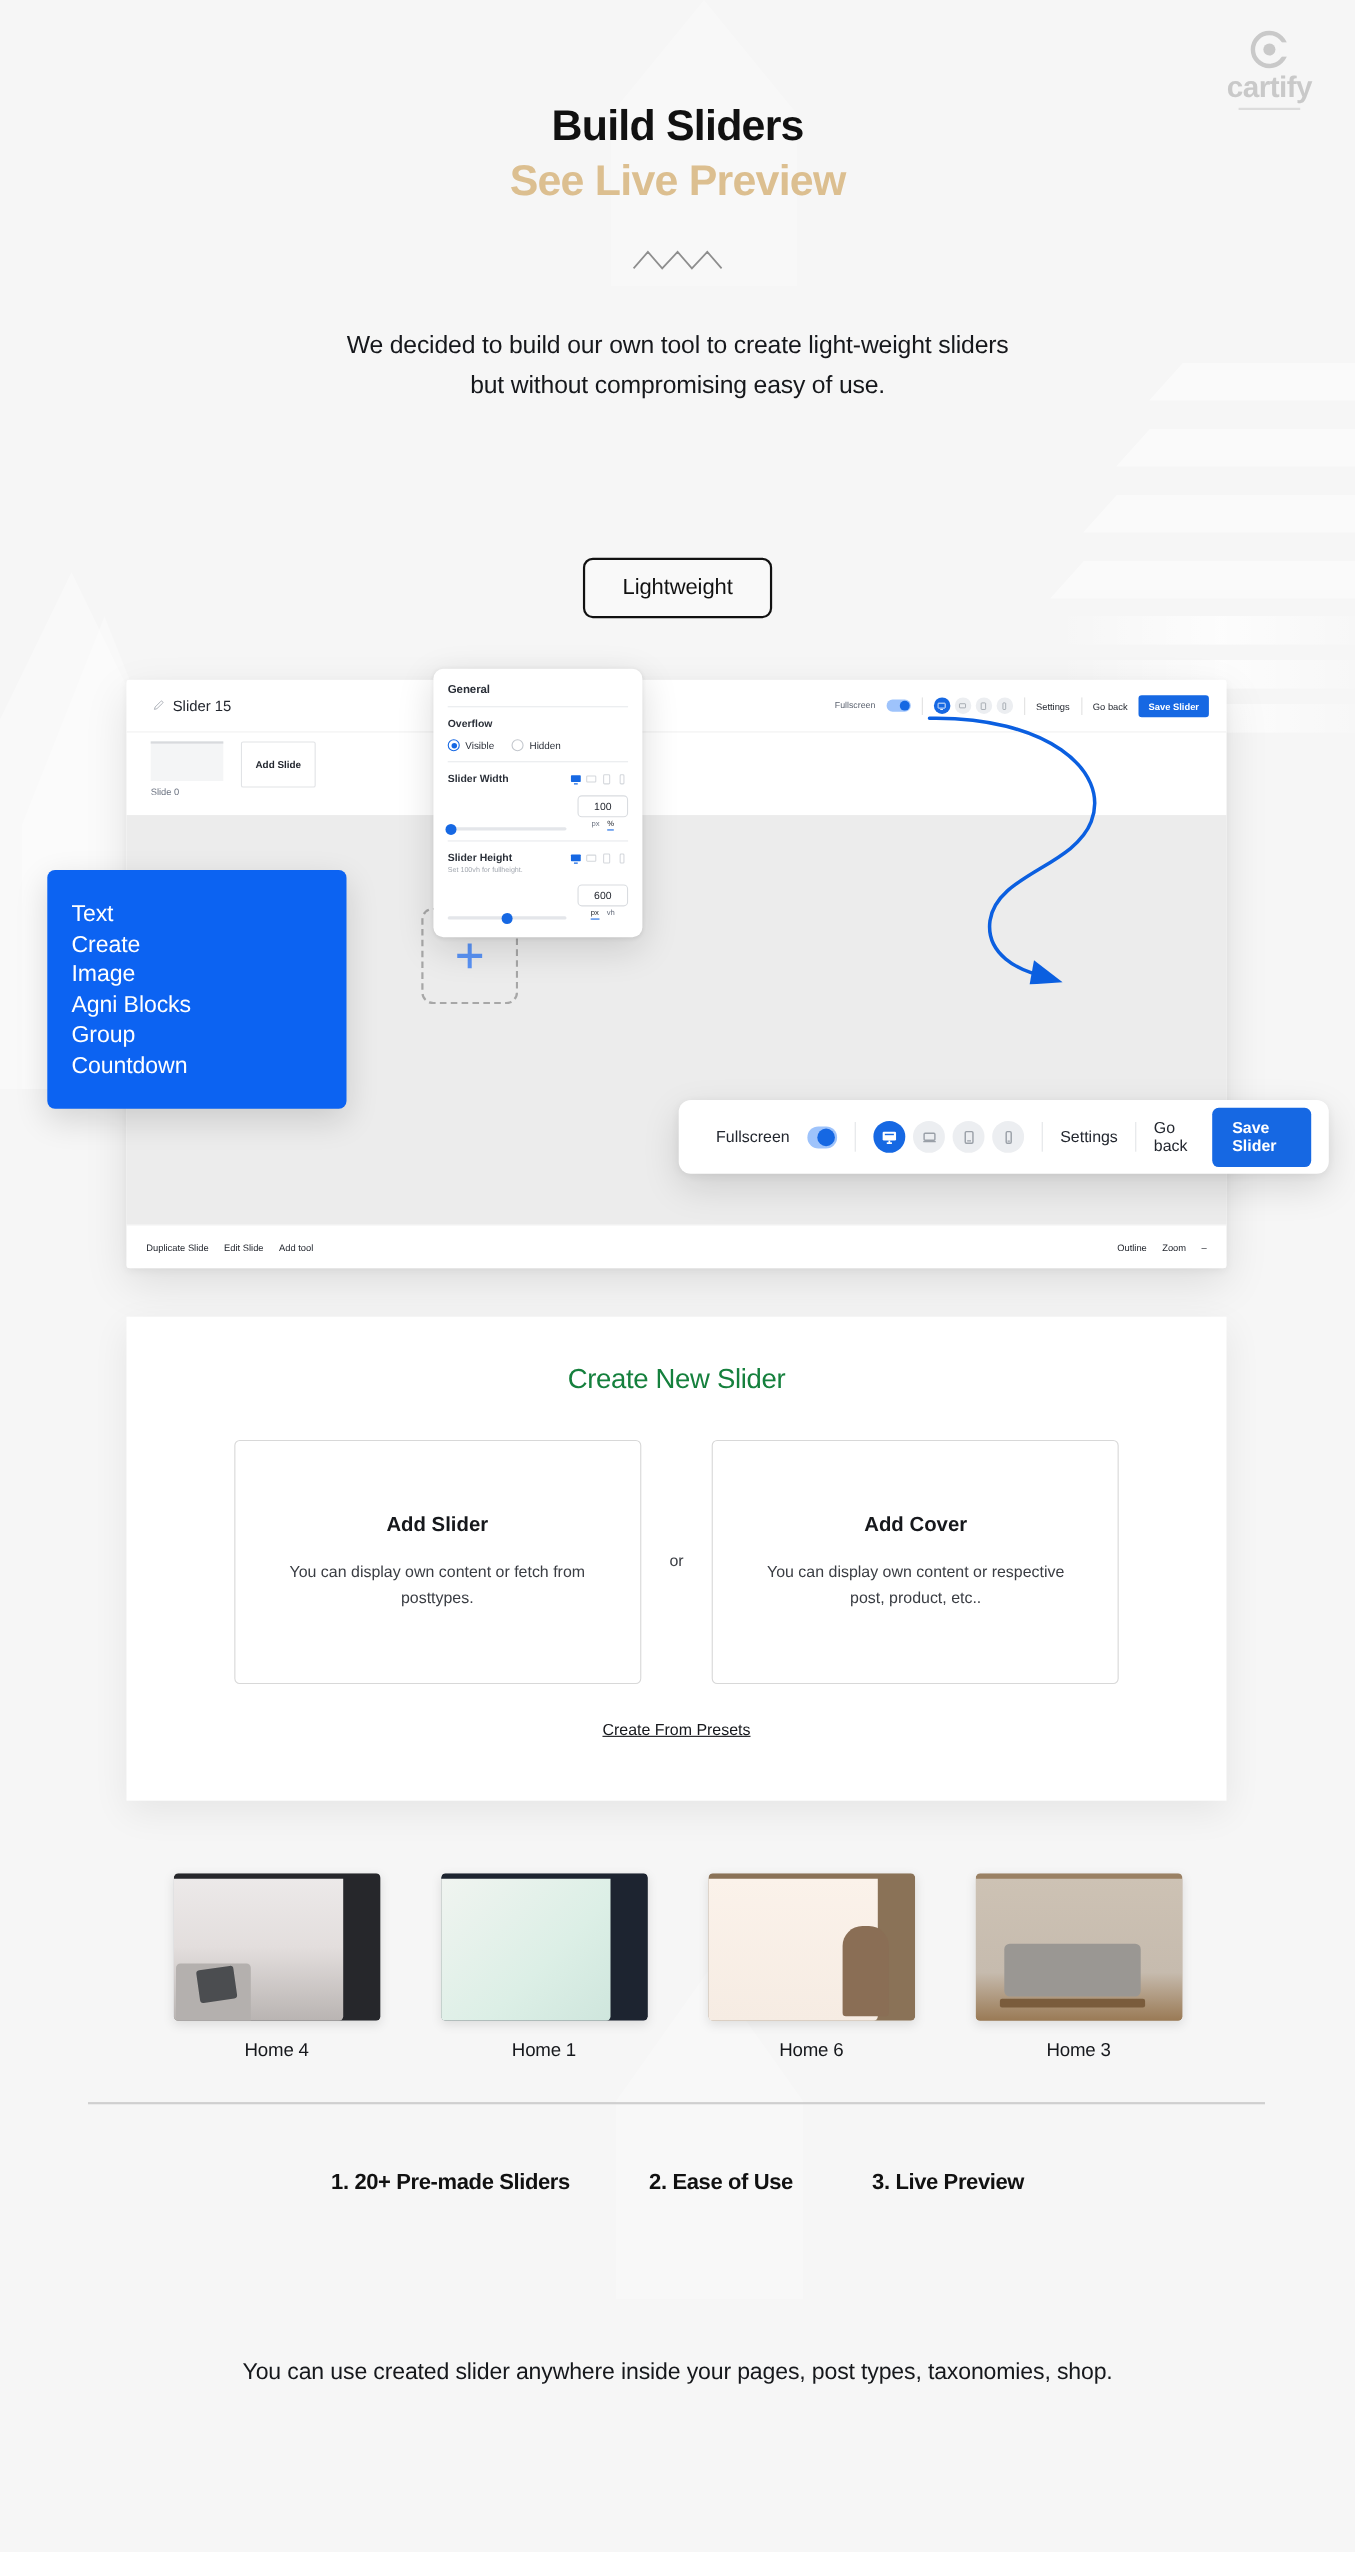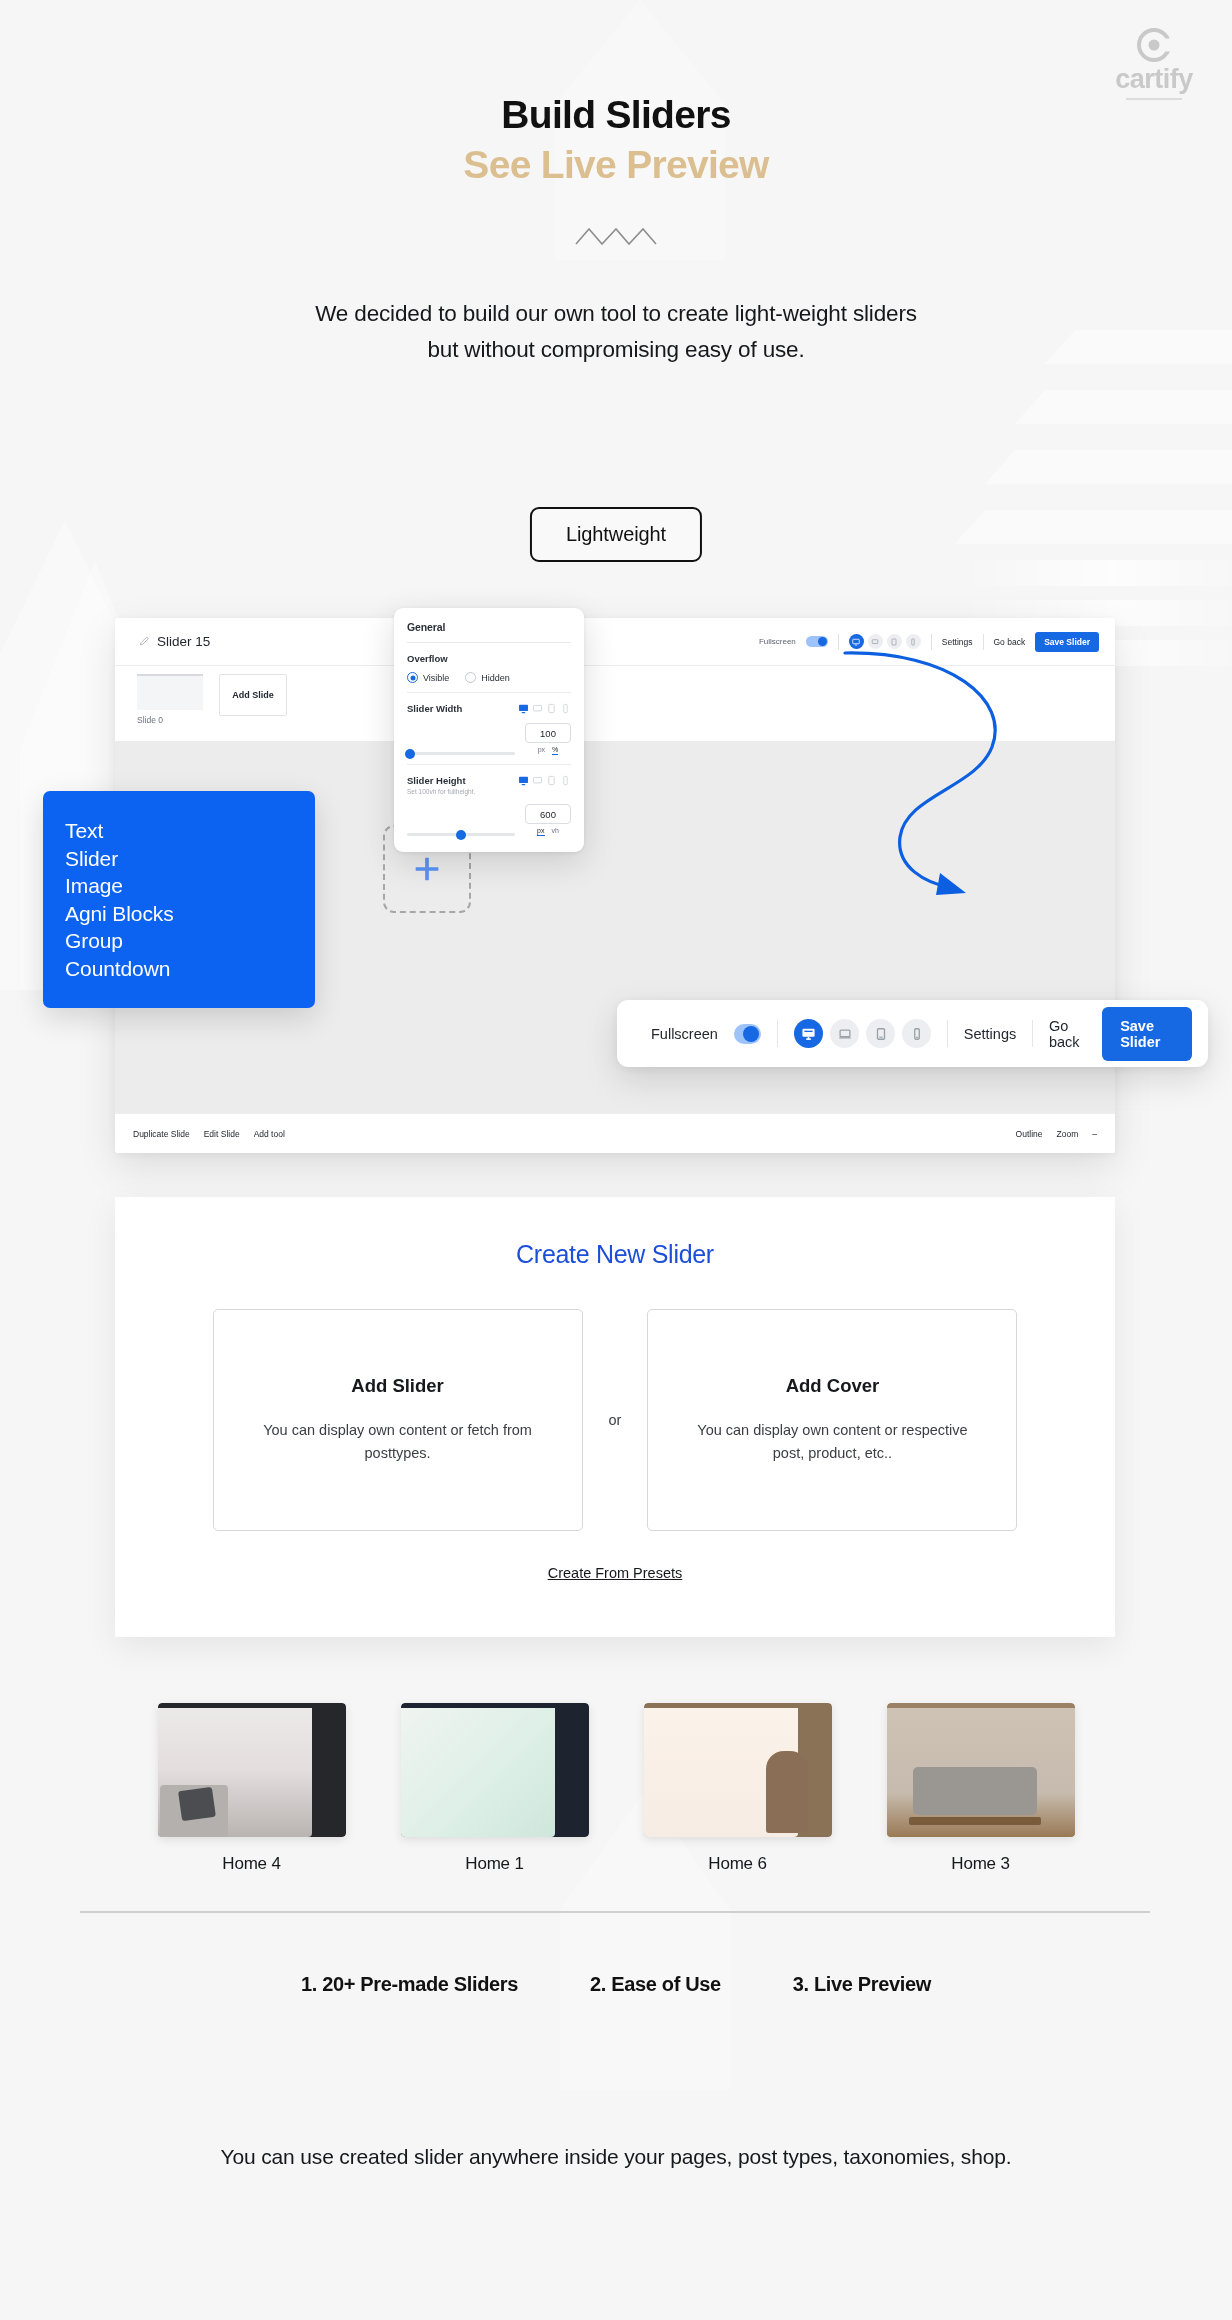--- a/index.html
+++ b/index.html
@@ -305,21 +305,21 @@
   
   .cns {
     position: absolute;
     left: 115px; top: 1197px;
     width: 1000px; height: 440px;
     background: #fff;
     box-shadow: 0 10px 32px rgba(0,0,0,.07);
   }
   .cns h3 {
     text-align: center; font-size: 25px; font-weight: 500;
-    color: #1d4ed8; padding-top: 43px; letter-spacing: -.3px;
+    color: #15803d; padding-top: 43px; letter-spacing: -.3px;
   }
   .cns-row { display: flex; align-items: center; justify-content: center; gap: 26px; margin-top: 40px; }
   .cns-card {
     width: 370px; height: 222px;
     border: 1px solid #d8d8d8; border-radius: 5px;
     display: flex; flex-direction: column; align-items: center; justify-content: center;
     padding: 0 40px;
   }
   .cns-card h4 { font-size: 18.5px; font-weight: 700; color: #16181c; }
   .cns-card p { margin-top: 22px; font-size: 14.5px; line-height: 1.6; color: #3a3d43; text-align: center; }
@@ -559,21 +559,21 @@
         <div class="units">
           <span class="sel">px</span>
           <span>vh</span>
         </div>
       </div>
     </div>
   </div>
 
   <div class="blocks">
     <div>Text</div>
-    <div>Slider</div>
+    <div>Create</div>
     <div>Image</div>
     <div>Agni Blocks</div>
     <div>Group</div>
     <div>Countdown</div>
   </div>
 
   <div class="big-toolbar">
     <span class="bt-label">Fullscreen</span>
     <span class="bt-toggle">
         <i></i>

